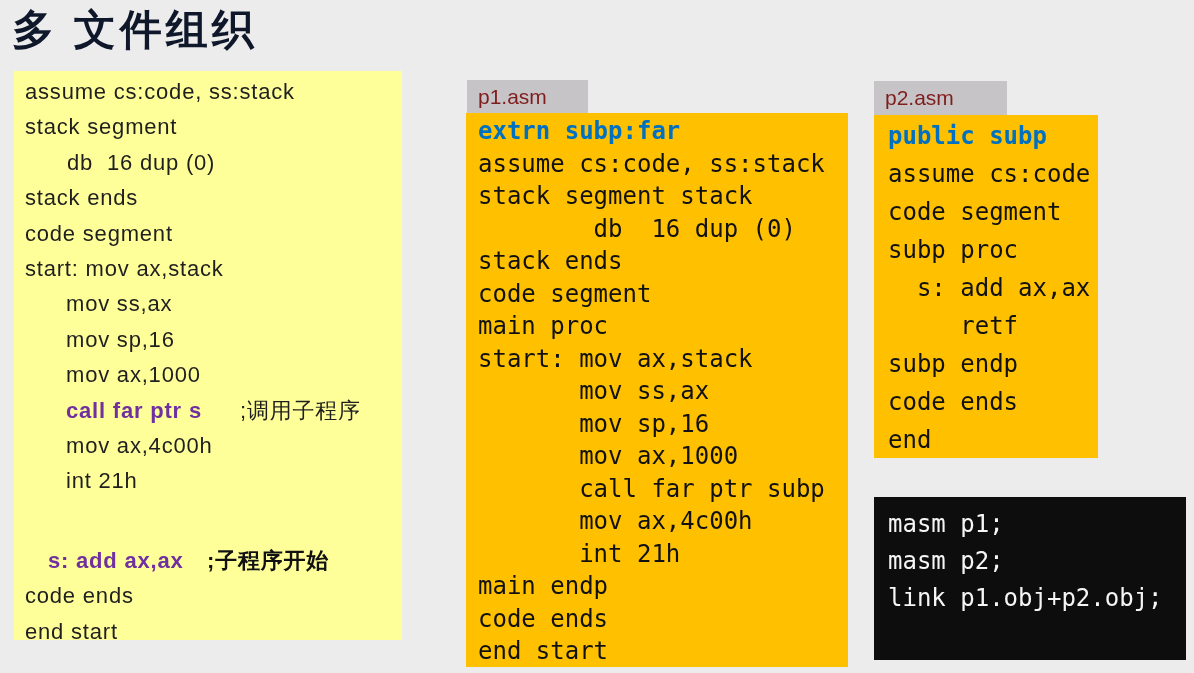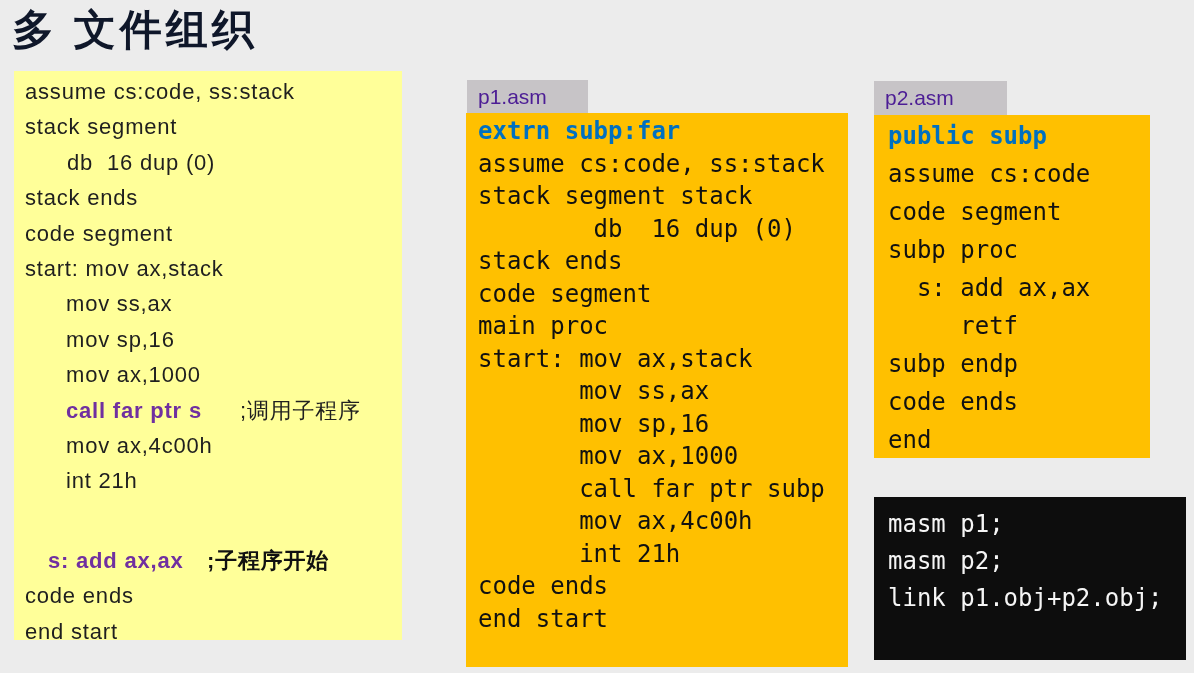--- a/index.html
+++ b/index.html
@@ -21,32 +21,32 @@
     font-size:22px; line-height:35.4px; letter-spacing:0.8px;
     padding:3px 0 0 11px;
   }
   .mono { font-family:"DejaVu Sans Mono", monospace; color:#111; }
   .p1-box {
     left:466px; top:113px; width:382px; height:554px;
     background:#FFC000; font-size:24px; line-height:32.5px;
     padding:2px 0 0 12px;
   }
   .p2-box {
-    left:874px; top:115px; width:276px; height:343px;
+    left:874px; top:115px; width:224px; height:343px;
     background:#FFC000; font-size:24px; line-height:38px;
     padding:2px 0 0 14px;
   }
   .cmd-box {
     left:874px; top:497px; width:312px; height:163px;
     background:#0D0D0D; color:#F5F5F5;
     font-size:24px; line-height:37px;
     padding:9px 0 0 14px;
   }
   .tab {
-    position:absolute; background:#C7C4C7; color:#4c1d95;
+    position:absolute; background:#C7C4C7; color:#7f1d1d;
     font-size:21px; box-sizing:border-box; padding-left:11px;
   }
   .tab-p1 { left:467px; top:80px; width:121px; height:33px; line-height:33px; }
   .tab-p2 { left:874px; top:81px; width:133px; height:34px; line-height:34px; }
   
   .b  { color:#0070C0; font-weight:bold; }           
   .p  { color:#7030A0; font-weight:bold; }           
   .cb { color:#111; font-weight:bold; }              
 </style>
 </head>
@@ -84,20 +84,21 @@
       <div class="line"><span>stack ends</span></div>
       <div class="line"><span>code segment</span></div>
       <div class="line"><span>main proc</span></div>
       <div class="line"><span>start: mov ax,stack</span></div>
       <div class="line"><span>       mov ss,ax</span></div>
       <div class="line"><span>       mov sp,16</span></div>
       <div class="line"><span>       mov ax,1000</span></div>
       <div class="line"><span>       call far ptr subp</span></div>
       <div class="line"><span>       mov ax,4c00h</span></div>
       <div class="line"><span>       int 21h</span></div>
+      <div class="line"><span>main endp</span></div>
       <div class="line"><span>code ends</span></div>
       <div class="line"><span>end start</span></div>
     </div>
 
   <div class="tab tab-p2">p2.asm</div>
 
   <div class="box mono p2-box">
       <div class="line"><span class="b">public subp</span></div>
       <div class="line"><span>assume cs:code</span></div>
       <div class="line"><span>code segment</span></div>

